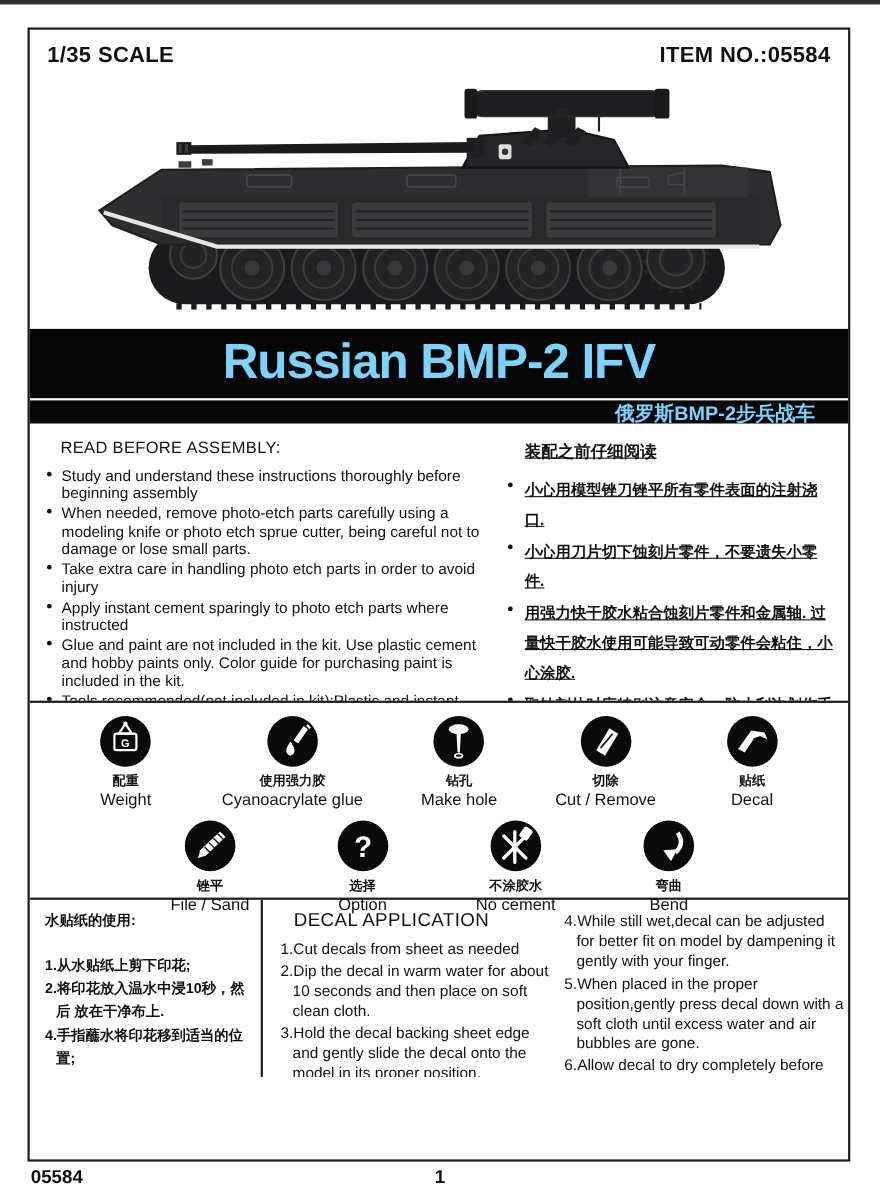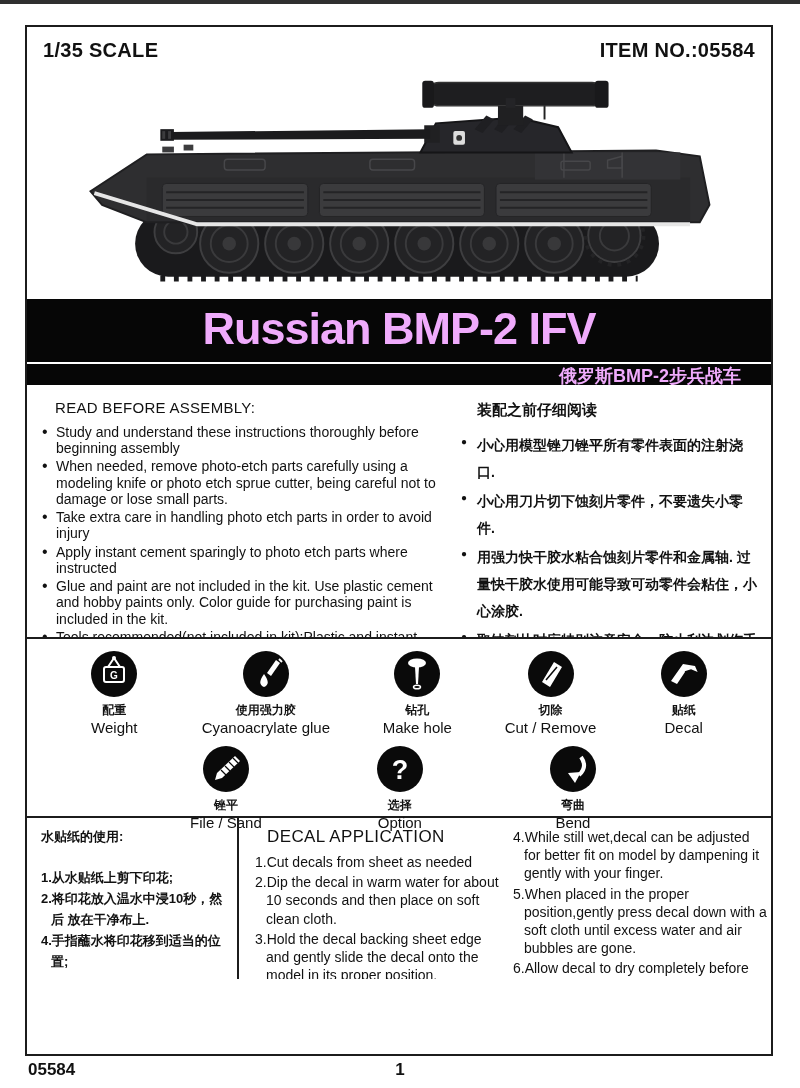--- a/index.html
+++ b/index.html
@@ -13,29 +13,29 @@
     position:absolute;left:25px;top:25px;width:748px;height:1031px;
     border:2px solid #1c1c1c;box-sizing:border-box;background:#fff;
   }
   
   .header{display:flex;justify-content:space-between;align-items:flex-start;
     padding:12px 16px 0 16px;height:40px;box-sizing:border-box;}
   .header .h-label{font-size:20px;font-weight:bold;letter-spacing:.3px;}
   
   .tank-wrap{height:232px;display:flex;align-items:center;justify-content:center;}
   
-  .banner{background:#060606;height:86px;position:relative;color:#f0abfc;overflow:hidden;}
+  .banner{background:#060606;height:86px;position:relative;color:#7dd3fc;overflow:hidden;}
   .banner-title{text-align:center;font-size:45px;font-weight:bold;letter-spacing:-1px;
     padding-top:5px;line-height:1.1;}
   .banner-rule{position:absolute;left:0;right:0;top:63px;height:2px;background:#ffffff;}
   .banner-sub{position:absolute;right:30px;top:65px;font-size:18px;font-weight:bold;}
   
   .instructions{display:flex;height:252px;box-sizing:border-box;padding:8px 12px 0 14px;overflow:hidden;}
   .inst-left{width:414px;box-sizing:border-box;padding-right:8px;}
-  .inst-right{flex:1;box-sizing:border-box;padding-left:6px;}
+  .inst-right{flex:1;box-sizing:border-box;padding-left:6px;text-decoration:underline;}
   .inst-heading-en{font-size:15px;padding:6px 0 8px 14px;letter-spacing:.3px;}
   ul.bullets{list-style:none;margin:0;padding:0;}
   ul.bullets-en{font-size:14px;line-height:1.16;}
   ul.bullets-en li{position:relative;padding-left:15px;margin-bottom:2px;}
   ul.bullets-en li::before{content:"\2022";position:absolute;left:1px;top:-1px;font-size:16px;}
   .inst-heading-cn{font-size:15px;font-weight:bold;padding:8px 0 12px 16px;}
   ul.bullets-cn{font-size:14px;font-weight:bold;line-height:1.9;}
   ul.bullets-cn li{position:relative;padding-left:16px;margin-bottom:3px;}
   ul.bullets-cn li::before{content:"\25CF";position:absolute;left:0;top:0;font-size:10px;}
   .hdiv{border-top:2px solid #1c1c1c;height:0;}
@@ -283,20 +283,34 @@
           <svg width="46" height="46" viewBox="0 0 46 46">
             <text x="23" y="33" text-anchor="middle" font-size="27" font-weight="bold" fill="#fff" font-family="Liberation Sans, sans-serif">?</text>
           </svg>
         </div>
         <div class="sym-cn">选择</div>
         <div class="sym-en">Option</div>
       </div>
       <div class="sym">
         <div class="sym-circle">
           <svg width="46" height="46" viewBox="0 0 46 46">
+            <g stroke="#fff" stroke-width="3" stroke-linecap="round">
+              <line x1="12" y1="14" x2="32" y2="34"></line>
+              <line x1="32" y1="14" x2="12" y2="34"></line>
+              <line x1="22" y1="10" x2="22" y2="38"></line>
+            </g>
+            <rect x="28" y="6" width="9" height="11" rx="2" fill="#fff" transform="rotate(35 32 11)"></rect>
+          </svg>
+        </div>
+        <div class="sym-cn">不涂胶水</div>
+        <div class="sym-en">No cement</div>
+      </div>
+      <div class="sym">
+        <div class="sym-circle">
+          <svg width="46" height="46" viewBox="0 0 46 46">
             <path d="M31,11 Q38,21 29,29" fill="none" stroke="#fff" stroke-width="4"></path>
             <polygon points="18,27 31,26 25,37" fill="#fff"></polygon>
           </svg>
         </div>
         <div class="sym-cn">弯曲</div>
         <div class="sym-en">Bend</div>
       </div>
     </div>
   </div>
 

